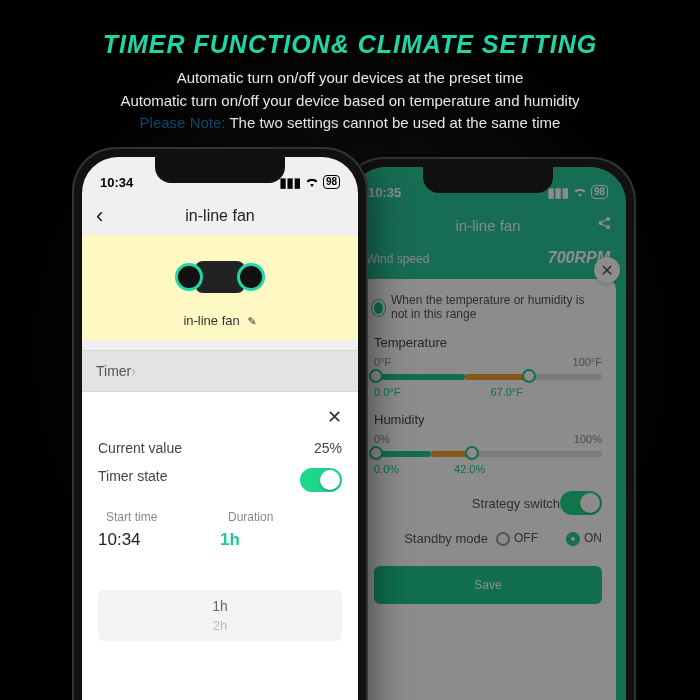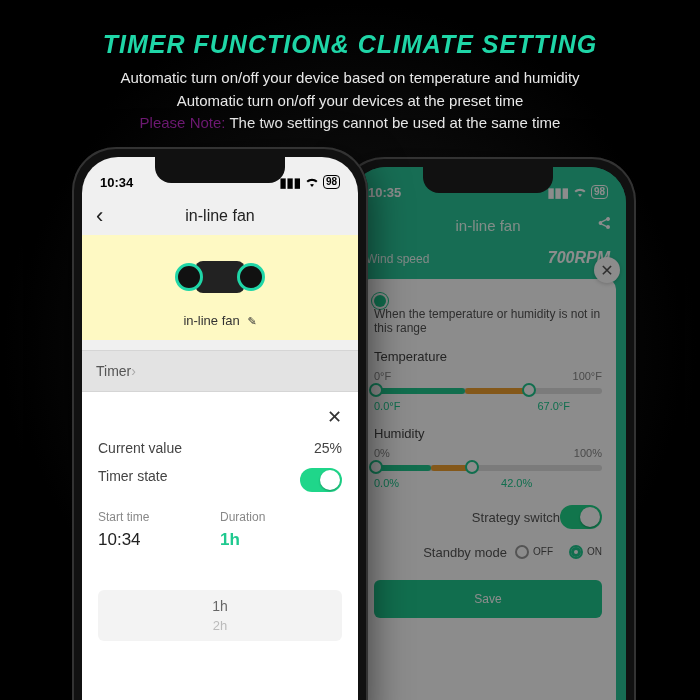--- a/index.html
+++ b/index.html
@@ -10,21 +10,21 @@
     overflow: hidden; position: relative;
   }
   .hero { text-align: center; padding: 30px 30px 16px; }
   .hero-title {
     color: #1fd6a7; font-size: 25px; font-weight: 700;
     letter-spacing: 1px; font-style: italic;
     font-family: "Arial Black", sans-serif;
   }
   .hero-sub { color: #e8e8e8; font-size: 15px; margin-top: 8px; line-height: 1.5; }
   .hero-note { color: #e8e8e8; font-size: 15px; margin-top: 2px; }
-  .hero-note .accent { color: #701a75; text-align: center; }
+  .hero-note .accent { color: #0c4a6e; text-align: center; }
 
   .stage { position: relative; width: 100%; height: 520px; }
 
   .phone {
     position: absolute; width: 296px; height: 600px;
     border-radius: 44px; background: #111;
     box-shadow: 0 10px 40px rgba(0,0,0,.6), inset 0 0 0 2px #333;
     padding: 10px;
   }
   .screen {
@@ -99,21 +99,21 @@
     width: 42px; height: 24px; background: #1fd68a; border-radius: 12px;
     position: relative;
   }
   .switch::after {
     content: ""; position: absolute; right: 2px; top: 2px;
     width: 20px; height: 20px; background: #fff; border-radius: 50%;
     box-shadow: 0 1px 2px rgba(0,0,0,.3);
   }
   .time-row { display: flex; margin-top: 18px; }
   .time-col { flex: 1; }
-  .time-col .lbl { font-size: 12px; color: #888; }
+  .time-col .lbl { font-size: 12px; color: #888; margin-left: 8px; }
   .time-col .val { font-size: 17px; margin-top: 6px; color: #222; }
   .time-col .val.green { color: #1fc98f; font-weight: 600; }
 
   .duration-picker {
     margin-top: 40px; text-align: center; background: #f3f3f3;
     border-radius: 6px; padding: 8px 0; color: #666; font-size: 14px;
   }
   .duration-picker .faded { color: #bbb; font-size: 13px; margin-top: 4px; }
 
   
@@ -134,66 +134,66 @@
   .modal {
     background: #fff; margin: 0 10px; border-radius: 10px 10px 0 0;
     padding: 14px 14px 10px; height: 440px; position: relative;
   }
   .modal-close {
     position: absolute; right: -4px; top: -22px; width: 26px; height: 26px;
     border-radius: 50%; background: #fff; color: #555; font-size: 16px;
     display: flex; align-items: center; justify-content: center;
     box-shadow: 0 1px 4px rgba(0,0,0,.2);
   }
-  .radio-row { display: flex; align-items: flex-start; gap: 0; font-size: 12px; color: #555; flex-direction: column; }
+  .radio-row { display: flex; align-items: center; gap: 8px; font-size: 12px; color: #555; }
   .radio-dot {
     width: 12px; height: 12px; border-radius: 50%; background: #1fc98f; margin-top: 2px;
     box-shadow: 0 0 0 2px #fff, 0 0 0 3px #1fc98f;
   }
   .sec-lbl { font-size: 13px; color: #444; margin: 14px 0 6px; font-weight: 500; }
   .range-ends { display: flex; justify-content: space-between; font-size: 11px; color: #888; }
   .dual-slider {
     position: relative; height: 6px; background: #e0e0e0; border-radius: 3px; margin: 6px 0;
   }
   .dual-slider .fill {
     position: absolute; height: 100%; background: #f0a030; border-radius: 3px;
   }
   .dual-slider .seg-green {
     position: absolute; height: 100%; background: #1fc98f; border-radius: 3px;
   }
   .dual-slider .thumb {
     position: absolute; top: -5px; width: 14px; height: 14px; border-radius: 50%;
     background: #fff; border: 2px solid #1fc98f;
   }
-  .range-vals { display: flex; font-size: 11px; color: #1fc98f; gap: 47px; }
+  .range-vals { display: flex; font-size: 11px; color: #1fc98f; }
 
   .strategy-row, .standby-row {
     display: flex; justify-content: flex-end; align-items: center;
     font-size: 13px; color: #555; margin-top: 16px;
   }
-  .radios { display: flex; gap: 16px; align-items: center; font-size: 10px; color: #555; }
+  .radios { display: flex; gap: 28px; align-items: center; font-size: 12px; color: #555; }
   .radio-o {
     width: 14px; height: 14px; border: 2px solid #999; border-radius: 50%;
     display: inline-block; margin-right: 4px; vertical-align: middle;
   }
   .radio-o.on { border-color: #1fc98f; box-shadow: inset 0 0 0 3px #1fc98f; }
 
   .save-btn {
     margin-top: 20px; background: #1fc98f; color: #fff; text-align: center;
     padding: 12px; border-radius: 6px; font-size: 12px;
   }
 </style>
 </head>
 <body>
 
 <div class="hero">
   <div class="hero-title">TIMER FUNCTION&amp; CLIMATE SETTING</div>
   <div class="hero-sub">
+    <div>Automatic turn on/off your devices at the preset time</div>
     <div>Automatic turn on/off your device based on temperature and humidity</div>
-    <div>Automatic turn on/off your devices at the preset time</div>
   </div>
   <div class="hero-note">
     <span class="accent">Please Note:</span><span> The two settings cannot be used at the same time</span>
   </div>
 </div>
 
 <div class="stage">
 
   <div class="phone phone-back">
     <div class="screen screen2">

